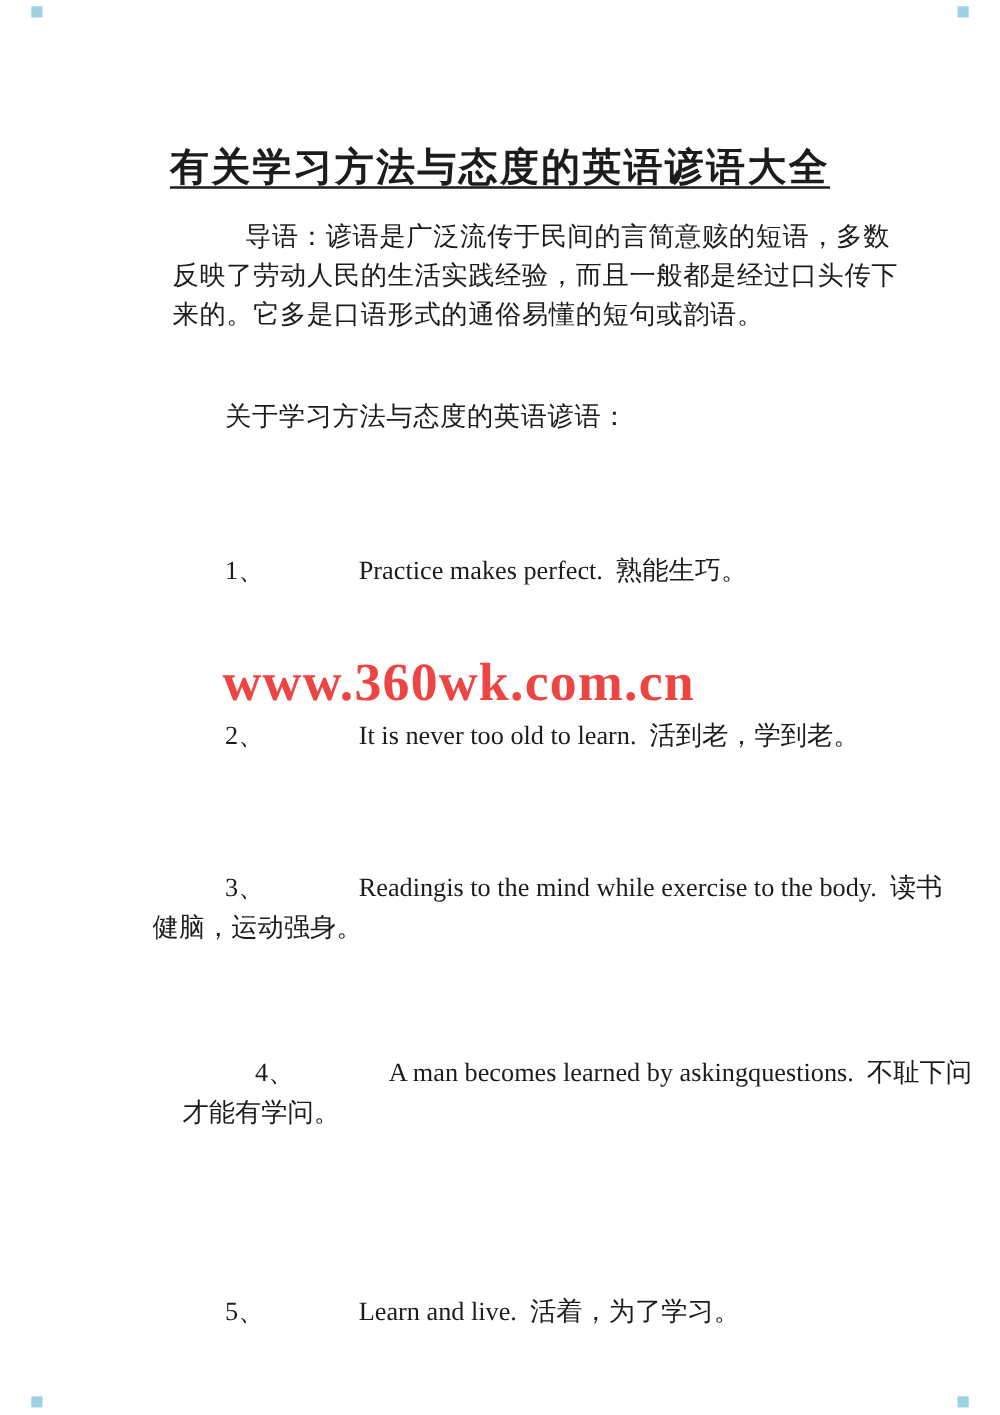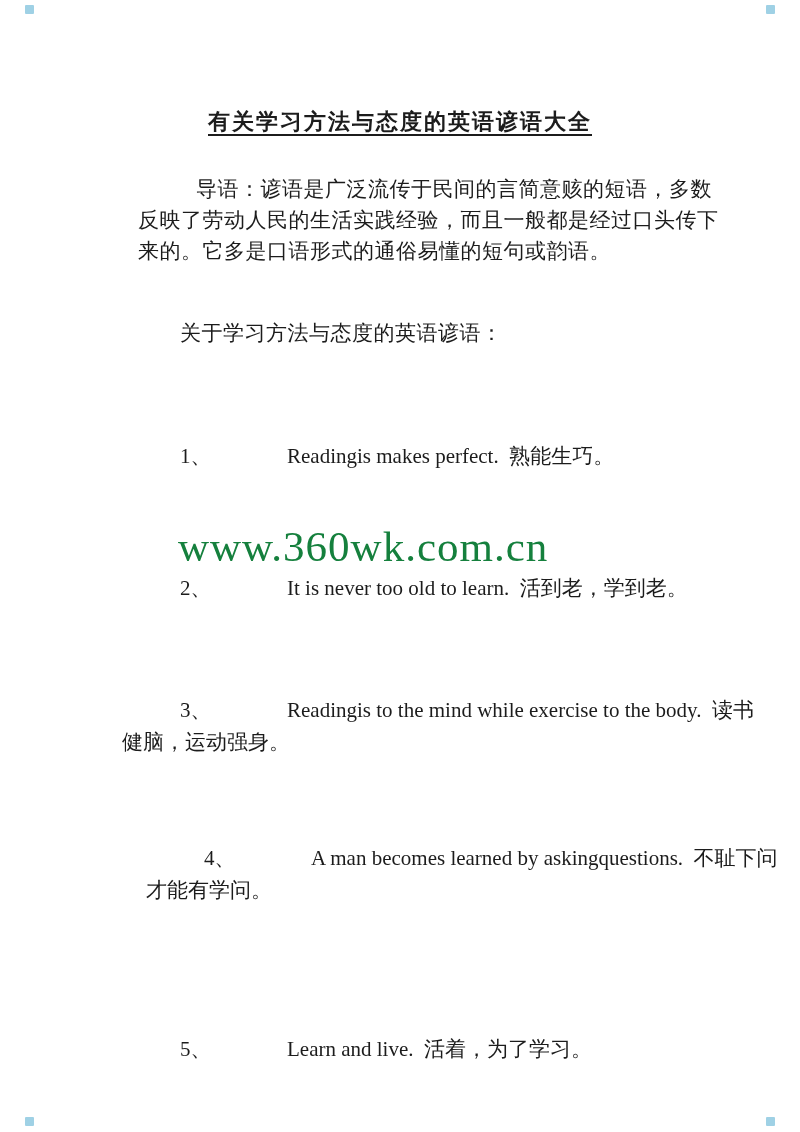--- a/index.html
+++ b/index.html
@@ -25,21 +25,21 @@
   .corner.tr { right: 25px; top: 5px; }
   .corner.bl { left: 25px; bottom: 6px; }
   .corner.br { right: 25px; bottom: 6px; }
 
   .doc-title {
     position: absolute;
     top: 92px;
     left: 0;
     width: 100%;
     text-align: center;
-    font-size: 22px;
+    font-size: 31px;
     font-weight: bold;
     letter-spacing: 2px;
     text-decoration: underline;
     text-underline-offset: 5px;
     text-decoration-thickness: 2px;
   }
 
   .intro {
     position: absolute;
     left: 138px;
@@ -79,22 +79,22 @@
   .item-3 { top: 694px; }
   .item-4 { top: 842px; margin-left: 24px; }
   .item-5 { top: 985px; margin-top: 48px; }
 
   .watermark {
     position: absolute;
     left: 178px;
     top: 522px;
     font-size: 43px;
     letter-spacing: 1px;
-    color: #15803d;
-    font-weight: normal;
+    color: #ef4444;
+    font-weight: bold;
   }
 </style>
 </head>
 <body>
 
 <div class="page">
 
   <div class="corner tl"></div>
   <div class="corner tr"></div>
   <div class="corner bl"></div>
@@ -104,21 +104,21 @@
 
   <div class="intro">
     <div class="line first">导语：谚语是广泛流传于民间的言简意赅的短语，多数</div>
     <div class="line">反映了劳动人民的生活实践经验，而且一般都是经过口头传下</div>
     <div class="line">来的。它多是口语形式的通俗易懂的短句或韵语。</div>
   </div>
 
   <div class="subtitle">关于学习方法与态度的英语谚语：</div>
 
   <div class="item item-1">
-    <div class="line first"><span class="num">1、</span><span class="txt">Readingis makes perfect.  熟能生巧。</span></div>
+    <div class="line first"><span class="num">1、</span><span class="txt">Practice makes perfect.  熟能生巧。</span></div>
   </div>
 
   <div class="watermark">www.360wk.com.cn</div>
 
   <div class="item item-2">
     <div class="line first"><span class="num">2、</span><span class="txt">It is never too old to learn.  活到老，学到老。</span></div>
   </div>
 
   <div class="item item-3">
     <div class="line first"><span class="num">3、</span><span class="txt">Readingis to the mind while exercise to the body.  读书</span></div>

